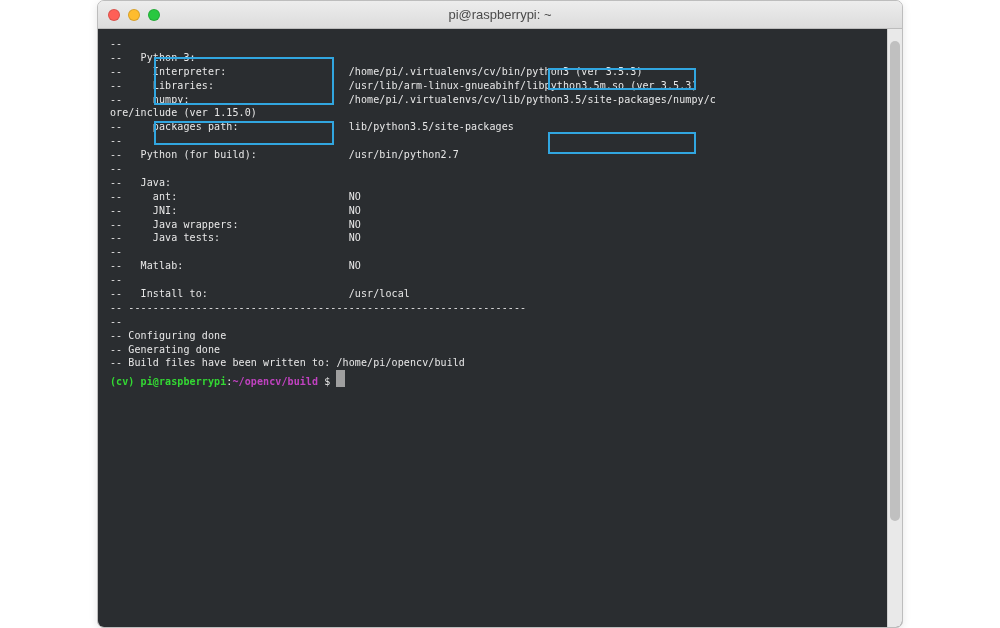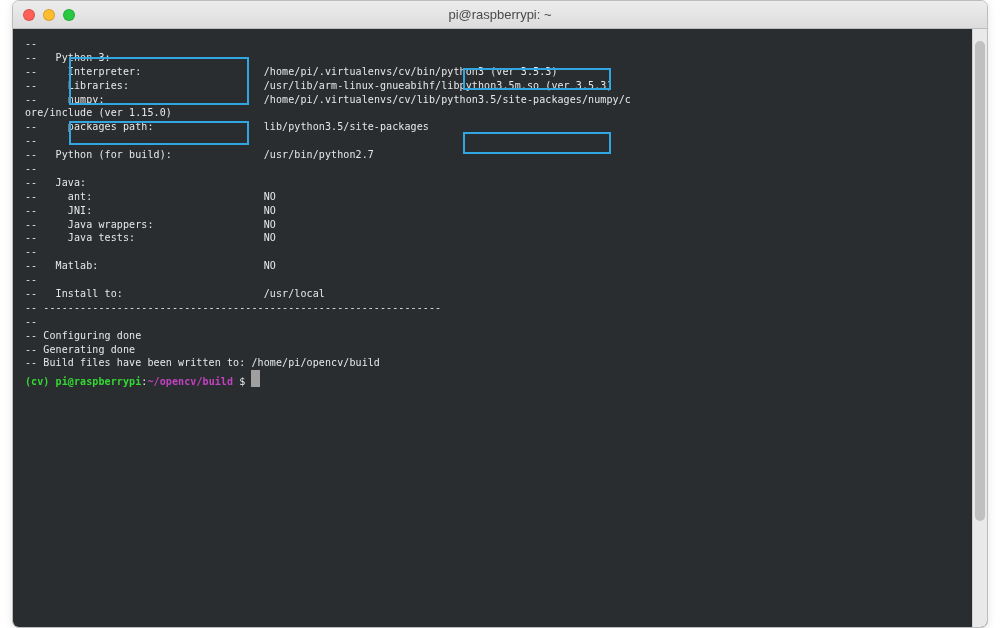--- a/index.html
+++ b/index.html
@@ -4,21 +4,21 @@
 <style>
   * { margin: 0; padding: 0; box-sizing: border-box; }
   body {
     background: #fff;
     font-family: "Menlo", "Monaco", "Consolas", monospace;
     display: flex;
     align-items: flex-start;
     justify-content: center;
   }
   .window {
-    width: 976px;
+    width: 806px;
     height: 628px;
     background: #f0f0f0;
     border: 1px solid #bdbdbd;
     border-radius: 7px;
     overflow: hidden;
     box-shadow: 0 2px 8px rgba(0,0,0,0.1);
     display: flex;
     flex-direction: column;
   }
   .titlebar {

